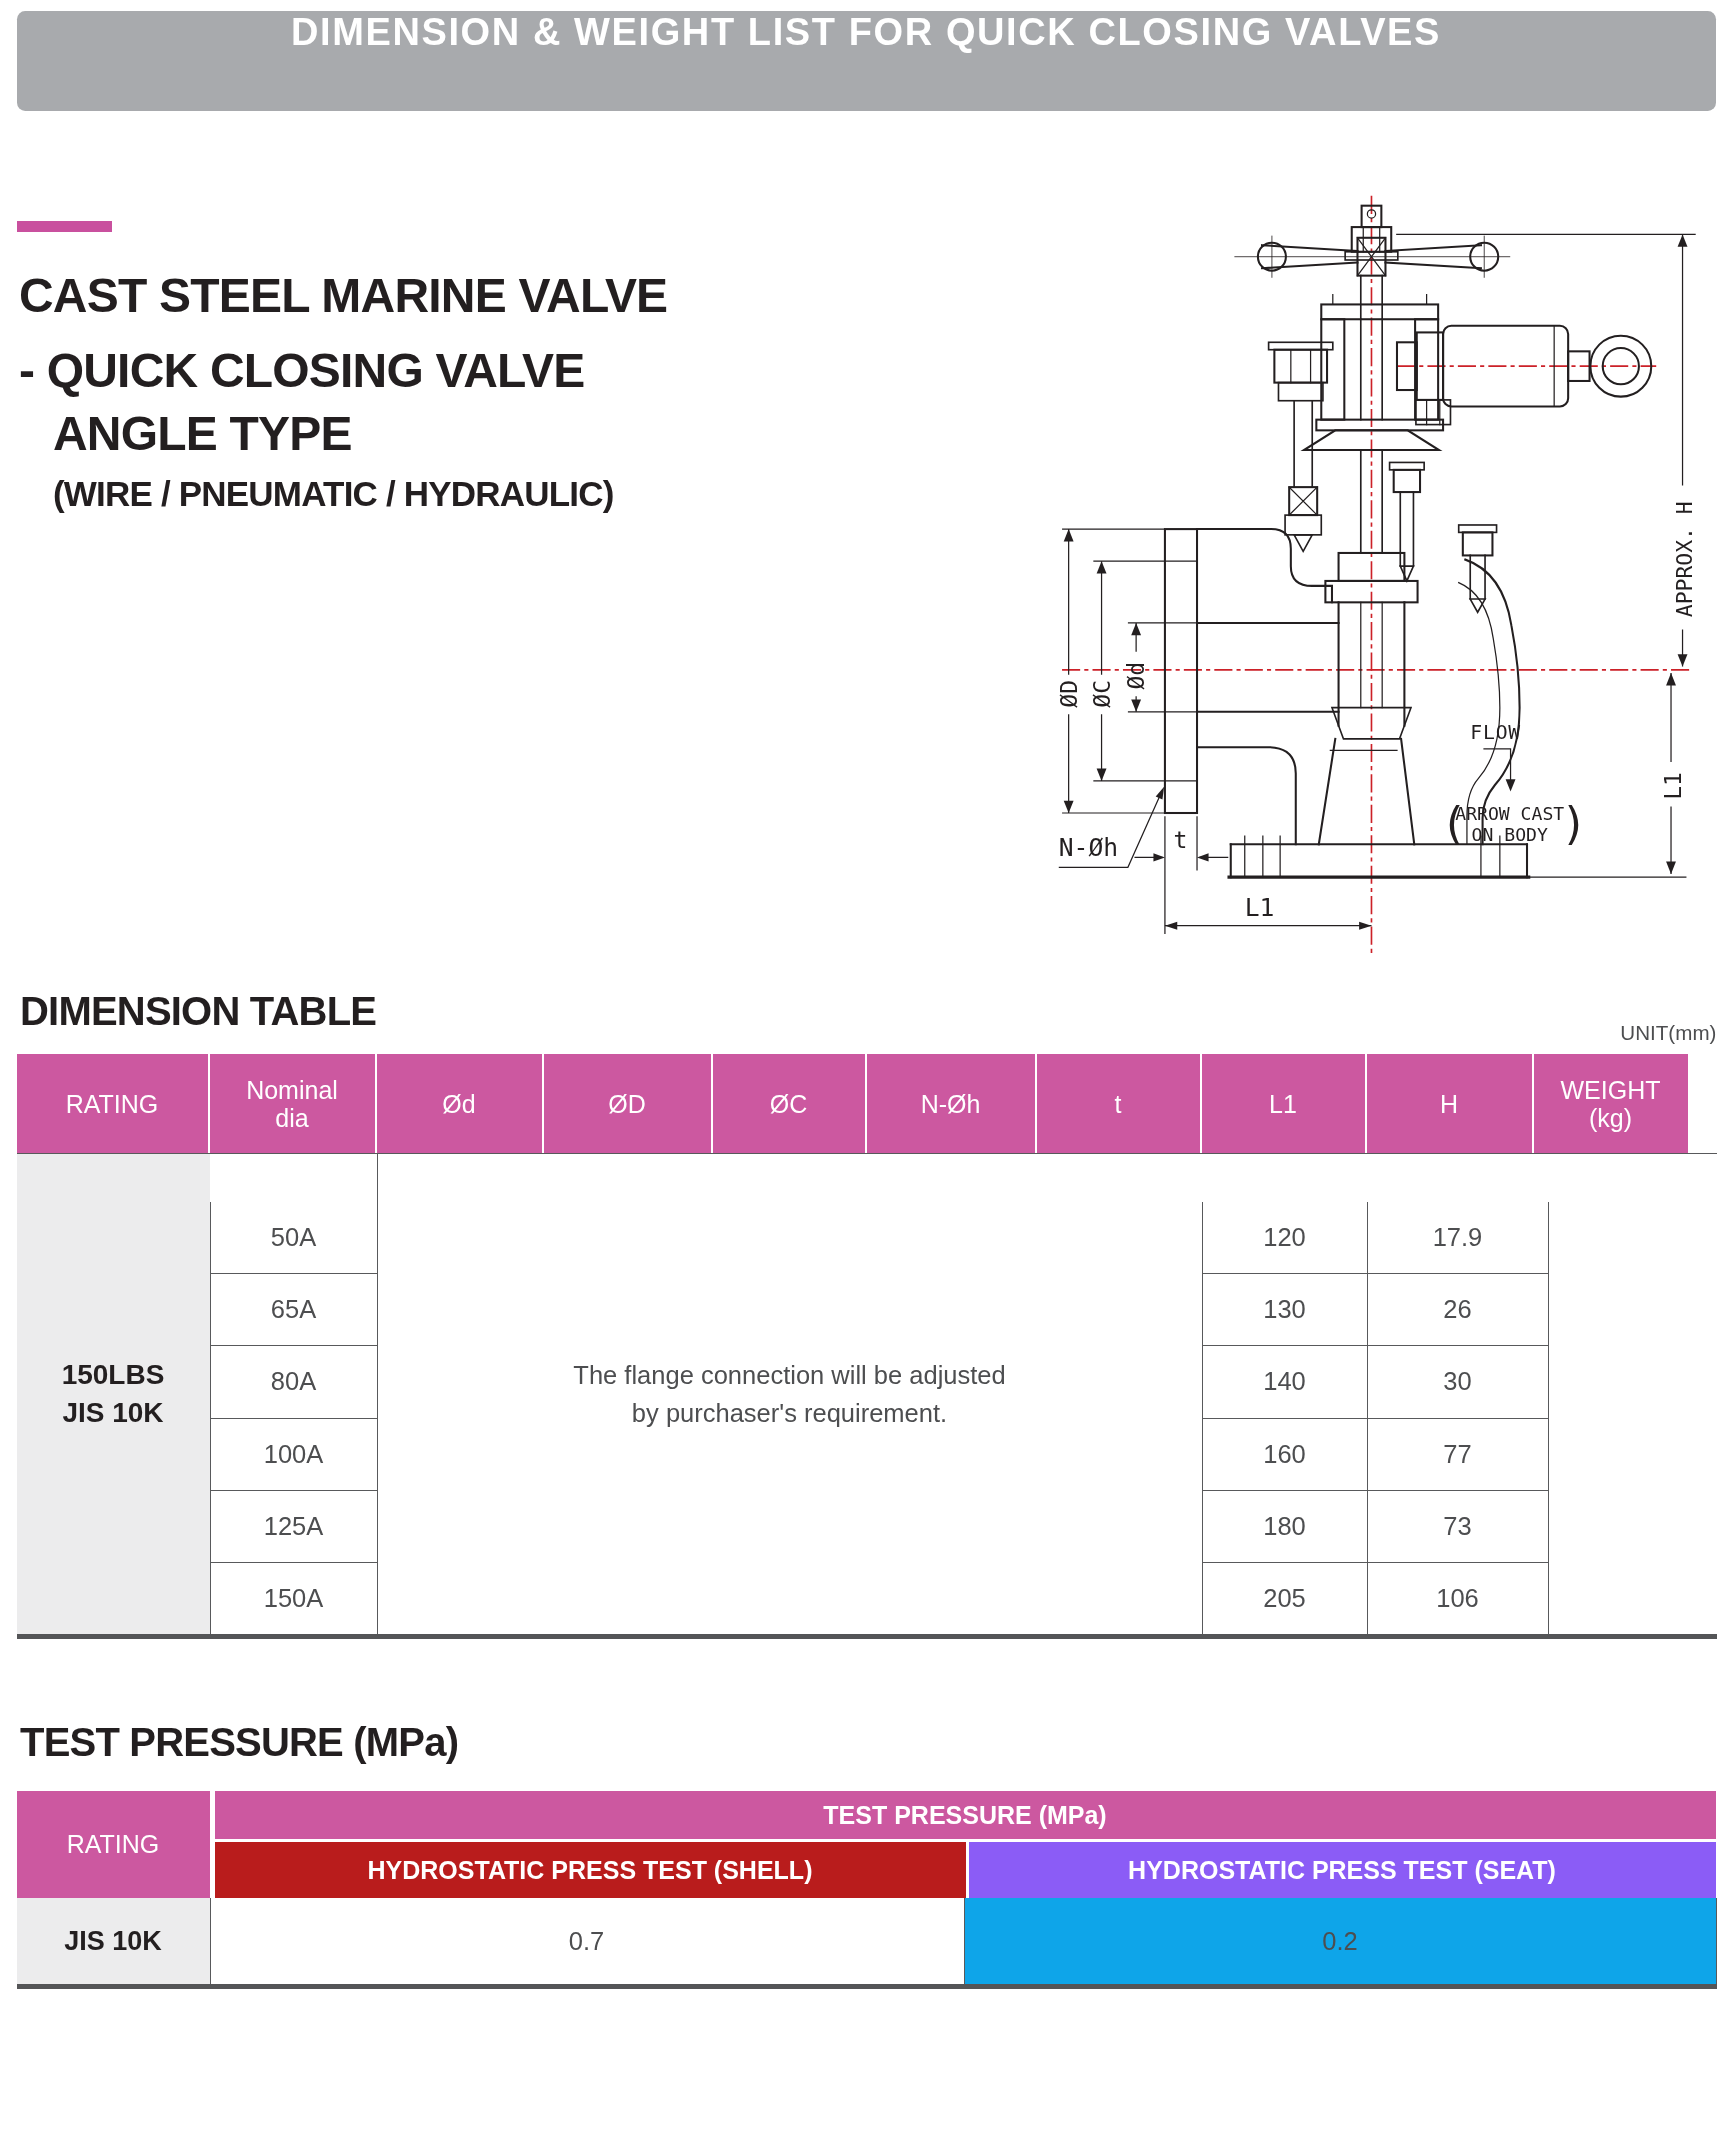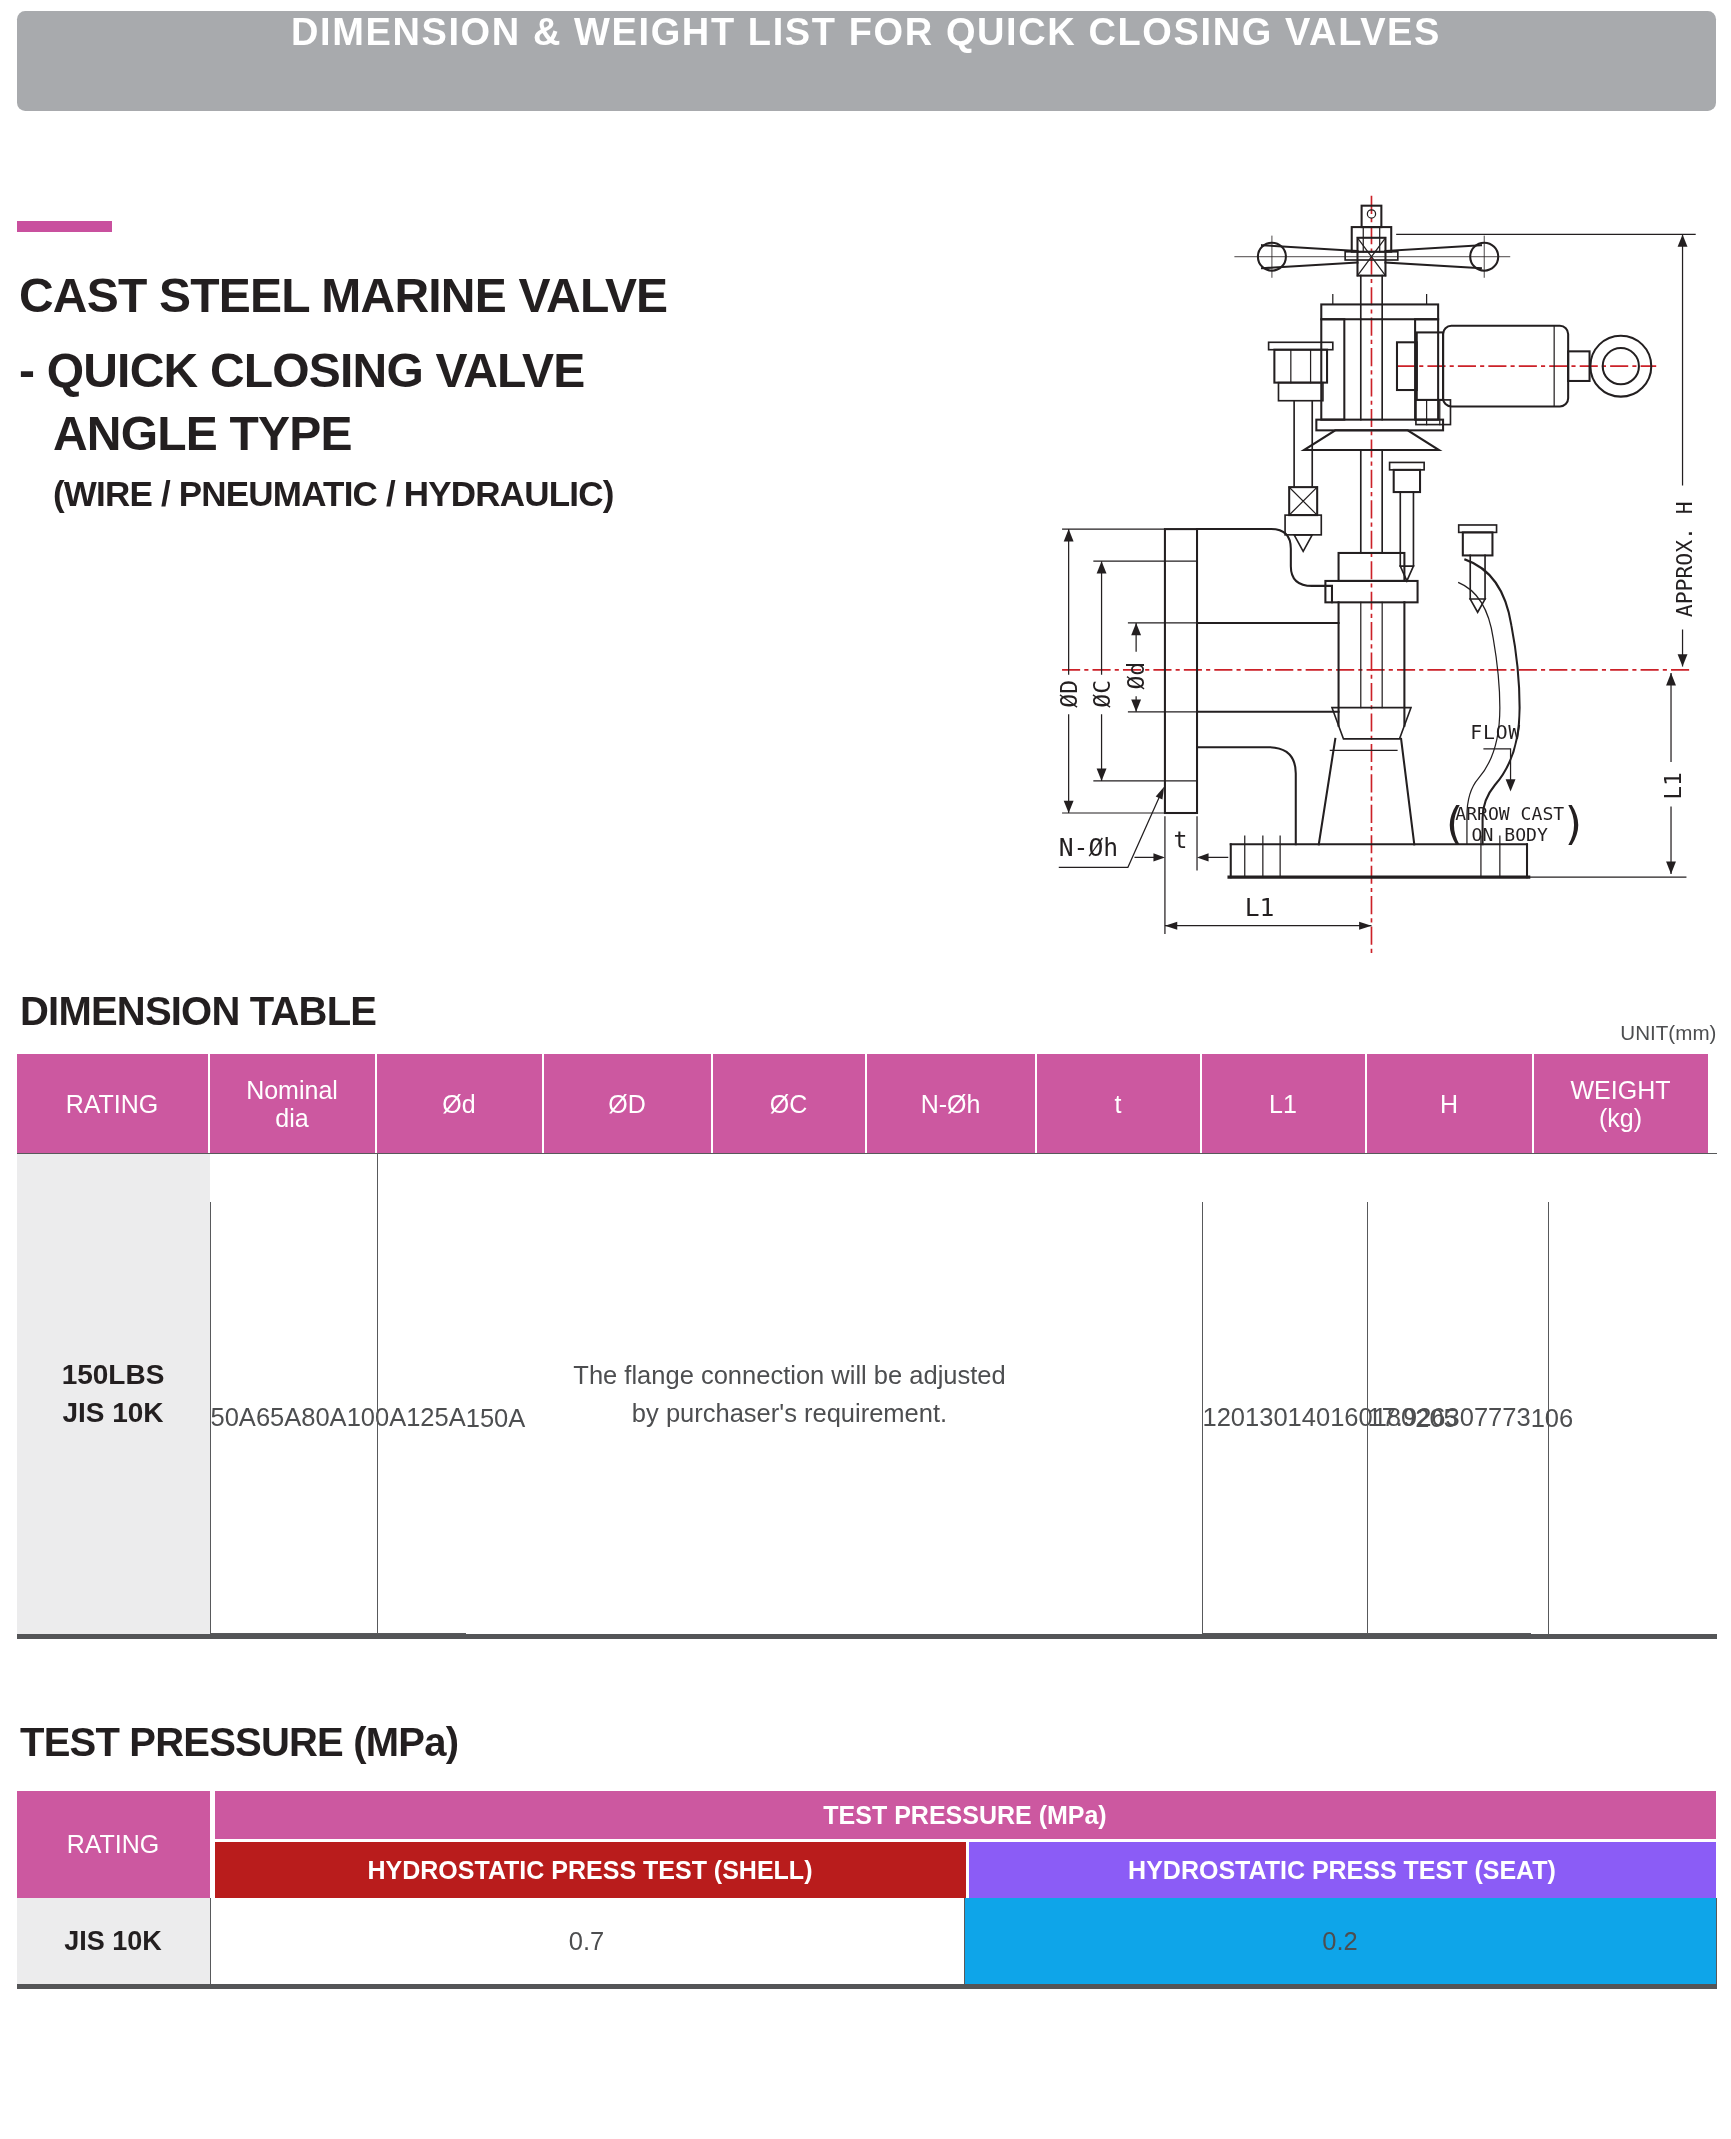--- a/index.html
+++ b/index.html
@@ -35,29 +35,29 @@
   
   .dtable{left:16.5px;top:1054px;width:1700px;}
   .dt-head{display:flex;height:99px;}
   .hc{
     background:#cc58a0;color:#ffffff;font-size:25px;line-height:28px;text-align:center;
     display:flex;align-items:center;justify-content:center;
     box-sizing:border-box;border-right:2.5px solid #ffffff;white-space:pre-line;
   }
   .hc:last-child{border-right:none;}
   .w0{width:193px}.w1{width:167px}.w2{width:167px}.w3{width:169px}.w4{width:154px}
-  .w5{width:170px}.w6{width:165px}.w7{width:165px}.w8{width:167px}.w9{width:174px}
+  .w5{width:170px}.w6{width:165px}.w7{width:165px}.w8{width:167px}.w9{width:154px}
 
   .dt-body{display:flex;height:481px;box-sizing:border-box;border-top:1.6px solid #58595b;}
   .rating-cell{
     width:193px;background:#ececed;display:flex;flex-direction:column;
     align-items:center;justify-content:center;box-sizing:border-box;
   }
   .rating-cell div{font-size:28px;font-weight:700;line-height:38px;}
-  .vcol{display:flex;flex-direction:row;box-sizing:border-box;border-left:1.6px solid #58595b;margin-top:48px;}
+  .vcol{display:flex;flex-direction:column;box-sizing:border-box;border-left:1.6px solid #58595b;margin-top:48px;}
   .vcol .vcell{
     flex:1;display:flex;align-items:center;justify-content:center;
     font-size:25.5px;color:#4d4e50;box-sizing:border-box;border-bottom:1.6px solid #58595b;
   }
   .vcol .vcell:last-child{border-bottom:none;}
   .col-nominal{width:167px;}
   .note-cell{
     width:825px;box-sizing:border-box;border-left:1.6px solid #58595b;
     display:flex;flex-direction:column;align-items:center;justify-content:center;
   }

